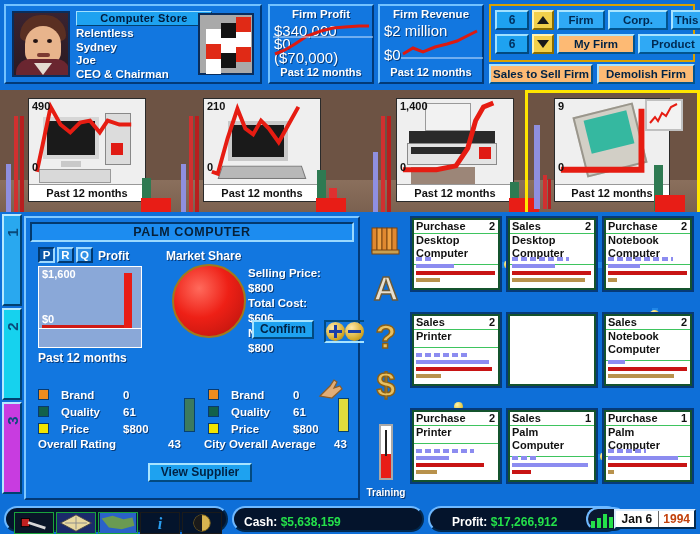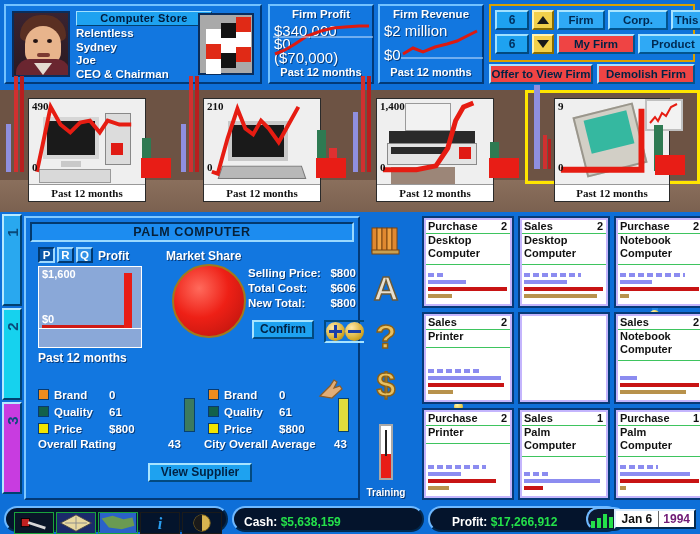--- a/index.html
+++ b/index.html
@@ -73,30 +73,30 @@
   }
   .tri { position: absolute; left: 50%; top: 50%; transform: translate(-50%,-50%); width: 0; height: 0; }
   .tri-up { border-left: 6px solid transparent; border-right: 6px solid transparent; border-bottom: 8px solid #1a1a1a; }
   .tri-dn { border-left: 6px solid transparent; border-right: 6px solid transparent; border-top: 8px solid #1a1a1a; }
   .cbtn {
     height: 20px; background: #2fa9f5; color: #002a52;
     border: 2px solid; border-color: #a8e4ff #02548f #02548f #a8e4ff;
     font-size: 11.5px; font-weight: bold; text-align: center; line-height: 16px;
   }
   .wbtn {
-    height: 20px; background: #ef4444; color: #002244;
+    height: 20px; background: #fdba74; color: #002244;
     border: 2px solid; border-color: #a8e4ff #02548f #02548f #a8e4ff;
     font-size: 11.5px; font-weight: bold; text-align: center; line-height: 16px;
   }
   .ctrl-bottom { position: absolute; left: 489px; top: 64px; width: 206px; height: 20px; display: flex; gap: 4px; }
 
   
   .shelf { position: absolute; left: 0; top: 90px; width: 700px; height: 122px;
            background: linear-gradient(#6d5344 0%, #6d5344 74%, #8a6f5c 74%, #7b6150 100%); }
-  .slot { position: absolute; top: 0; width: 175px; height: 94px; font-family: Liberation Serif, serif; }
+  .slot { position: absolute; top: 0; width: 175px; height: 134px; }
   .slot .bg-bars { position: absolute; left: 4px; top: 10px; width: 22px; bottom: 12px; }
   .vbar { position: absolute; bottom: 0; }
   .thumb {
     position: absolute; left: 28px; top: 8px; width: 118px; height: 104px;
     background: #efefef; border: 1px solid #2a2a2a; overflow: hidden;
   }
   .thumb .tnum { position: absolute; left: 3px; top: 1px; font-size: 11px; font-weight: bold; color: #111; z-index: 4; }
   .thumb .tzero { position: absolute; left: 3px; bottom: 28px; font-size: 11px; font-weight: bold; color: #111; z-index: 4; }
   .thumb .tfoot { position: absolute; left: 0; right: 0; bottom: 0; height: 17px; background: #fff; border-top: 1px solid #999;
                   font-size: 11px; font-weight: bold; text-align: center; color: #111; line-height: 16px; }
@@ -144,64 +144,64 @@
   .pb-spike{ position: absolute; left: 85px; top: 6px; width: 8px; height: 55px; background: #e81d16; }
   .pb-foot { position: absolute; left: 12px; top: 133px; }
 
   .msphere {
     position: absolute; left: 146px; top: 46px; width: 74px; height: 74px; border-radius: 50%;
     background: radial-gradient(circle at 36% 32%, #ff6a5c 0%, #ee2016 45%, #b3130c 100%);
     border: 2px solid #a07a1c;
   }
 
   .prices { position: absolute; left: 222px; top: 48px; width: 108px; color: #fff; font-size: 11.5px; font-weight: bold; text-shadow: 1px 1px 0 #073b7a;}
-  .prow { display: flex; justify-content: space-between; line-height: 15px; }
+  .prow { display: flex; justify-content: space-between; line-height: 15px; flex-direction: column; }
 
   .confirm {
     position: absolute; left: 226px; top: 102px; width: 62px; height: 19px;
     background: #1ea2f0; border: 2px solid; border-color: #a8e4ff #024a80 #024a80 #a8e4ff;
     color: #002244; font-size: 12px; font-weight: bold; text-align: center; line-height: 15px;
   }
   .pm-wrap { position: absolute; left: 298px; top: 102px; display: flex; border: 2px solid; border-color: #024a80 #a8e4ff #a8e4ff #024a80; }
   .pm {
     width: 19px; height: 19px; border-radius: 50%;
     background: radial-gradient(circle at 35% 30%, #ffe9a8, #d4a828 65%, #9a7512);
     position: relative;
   }
   .pm i { position: absolute; background: #1a3ea8; }
   .pm .h { left: 3px; top: 8px; width: 13px; height: 3px; }
   .pm .v { left: 8px; top: 3px; width: 3px; height: 13px; }
 
   .hand { position: absolute; left: 292px; top: 158px; width: 26px; height: 26px; }
 
   .stats { position: absolute; left: 12px; top: 168px; width: 318px; color: #fff; }
   .scol { position: absolute; top: 0; width: 150px; }
-  .srow { display: flex; align-items: center; gap: 5px; height: 17px; }
+  .srow { display: flex; align-items: center; gap: 12px; height: 17px; }
   .swatch { width: 11px; height: 11px; border: 1px solid #083a6f; }
   .s-name { width: 50px; font-size: 11.5px; font-weight: bold; text-shadow: 1px 1px 0 #073b7a;}
   .s-val { font-size: 11.5px; font-weight: bold; text-shadow: 1px 1px 0 #073b7a;}
   .gauge { position: absolute; top: 12px; width: 11px; height: 34px; border: 1px solid #07406f; }
   .ovr { position: absolute; top: 52px; font-size: 11.5px; font-weight: bold; text-shadow: 1px 1px 0 #073b7a; white-space: nowrap; }
   .viewsup {
     position: absolute; left: 122px; top: 245px; width: 104px; height: 19px;
     background: #1ea2f0; border: 2px solid; border-color: #a8e4ff #024a80 #024a80 #a8e4ff;
     color: #002244; font-size: 12px; font-weight: bold; text-align: center; line-height: 15px;
   }
 
   
   .rail { position: absolute; left: 364px; top: 4px; width: 44px; height: 284px; background: #0e6fd8; }
   .rail-icon { position: absolute; left: 0; width: 44px; text-align: center; }
   .rail-label { position: absolute; left: 0; width: 44px; bottom: 2px; color: #fff; font-size: 10px; font-weight: bold; text-align: center; text-shadow: 1px 1px 0 #073b7a;}
 
   
   .grid { position: absolute; left: 410px; top: 4px; width: 288px; height: 284px; }
   .conn { position: absolute; background: #1f86e8; }
   .card {
-    position: absolute; width: 88px; height: 88px; background: #ffffff;
-    border: 2px solid #c4b5fd; outline: 2px solid #063a78; overflow: hidden; margin-left: 12px;
+    position: absolute; width: 88px; height: 72px; background: #ffffff;
+    border: 2px solid #14532d; outline: 2px solid #063a78; overflow: hidden;
   }
   .card-hd { position: relative; height: 14px; border-bottom: 1px solid #3ec45e; }
   .card-hd .t { position: absolute; left: 2px; top: 0; font-size: 11px; font-weight: bold; color: #111; }
   .card-hd .n { position: absolute; right: 3px; top: 0; font-size: 11px; font-weight: bold; color: #111; }
   .card-name { padding: 0 2px; font-size: 11px; font-weight: bold; color: #111; line-height: 13px; }
   .card-bars { position: absolute; left: 2px; right: 3px; bottom: 3px; }
   .cb { height: 4px; margin-bottom: 3px; }
   .cb.dash { background: repeating-linear-gradient(to right, #8c8cf0 0 6px, transparent 6px 9px); }
   .card-sep { position: absolute; left: 0; right: 0; height: 1px; background: #3ec45e; }
   .node { position: absolute; width: 9px; height: 9px; border-radius: 50%;
@@ -209,21 +209,21 @@
 
   
   .bottom { position: absolute; left: 0; top: 504px; width: 700px; height: 30px; background: #0e6fd8; }
   .btray { position: absolute; top: 2px; height: 26px; background: #04142c; border: 2px solid; border-color: #6fb9ff #02294f #02294f #6fb9ff; border-radius: 13px; }
   .bicon { position: absolute; top: 4px; width: 40px; height: 22px; border: 1px solid #1aa33c; overflow: hidden; }
   .money { position: absolute; top: 5px; height: 20px; color: #ffffff; font-size: 12px; font-weight: bold; line-height: 19px; }
   .money b { color: #24e04a; }
   .datebox { position: absolute; right: 4px; top: 5px; height: 20px; display: flex;
              background: #fff; border: 2px solid; border-color: #d8ecff #02294f #02294f #d8ecff; }
   .dmon { padding: 0 6px; font-size: 12px; font-weight: bold; color: #111; line-height: 16px; border-right: 1px solid #666; }
-  .dyear{ padding: 0 4px; font-size: 12px; font-weight: bold; color: #701a75; line-height: 16px; }
+  .dyear{ padding: 0 4px; font-size: 12px; font-weight: bold; color: #c2410c; line-height: 16px; }
   .chartbtn { position: absolute; right: 74px; top: 3px; width: 40px; height: 24px; background: #0b1830;
               border: 2px solid; border-color: #6fb9ff #02294f #02294f #6fb9ff; border-radius: 12px; }
 </style>
 </head>
 <body>
 
 <div class="screen">
 
   <div class="topbar">
 
@@ -297,21 +297,21 @@
       <div class="ctrl-row" style="top:28px; display:flex; gap:3px;">
         <div class="num-cell">6</div>
         <div class="arrow-cell">
             <div class="tri tri-dn"></div>
           </div>
         <div class="wbtn" style="width:78px">My Firm</div>
         <div class="cbtn" style="width:70px">Product</div>
       </div>
     </div>
     <div class="ctrl-bottom">
-      <div class="wbtn" style="width:104px">Offer to View Firm</div>
+      <div class="wbtn" style="width:104px">Sales to Sell Firm</div>
       <div class="wbtn" style="width:98px">Demolish Firm</div>
     </div>
   </div>
 
   <div class="shelf">
 
     <div class="slot" style="left:0">
       <div class="bg-bars">
         <div class="vbar" style="left:2px;width:5px;height:48px;background:#8f8fe0"></div>
         <div class="vbar" style="left:10px;width:4px;height:96px;background:#d03030"></div>
@@ -356,21 +356,21 @@
         <div class="tfoot">Past 12 months</div>
       </div>
       <div class="prodbars">
         <div class="vbar" style="left:1px;width:9px;height:44px;background:#2e7a52"></div>
         <div class="vbar" style="left:1px;width:9px;height:6px;background:#e8e020"></div>
         <div class="vbar" style="left:13px;width:8px;height:26px;background:#e03030"></div>
       </div>
       <div style="position:absolute;right:4px;bottom:6px;width:30px;height:20px;background:#e81d16"></div>
     </div>
 
-    <div class="slot" style="left:348px">
+    <div class="slot" style="left:368px">
       <div class="bg-bars">
         <div class="vbar" style="left:1px;width:5px;height:60px;background:#8f8fe0"></div>
         <div class="vbar" style="left:9px;width:4px;height:96px;background:#d03030"></div>
         <div class="vbar" style="left:15px;width:4px;height:96px;background:#b81e1e"></div>
       </div>
       <div class="thumb">
         <div class="tnum">1,400</div>
         <div class="tzero">0</div>
         <div class="art" style="left:28px;top:4px;width:46px;height:28px;background:#f2f2f2;border:1px solid #9a9a9a"></div>
         <div class="art" style="left:12px;top:32px;width:86px;height:12px;background:#2a2a2a"></div>

